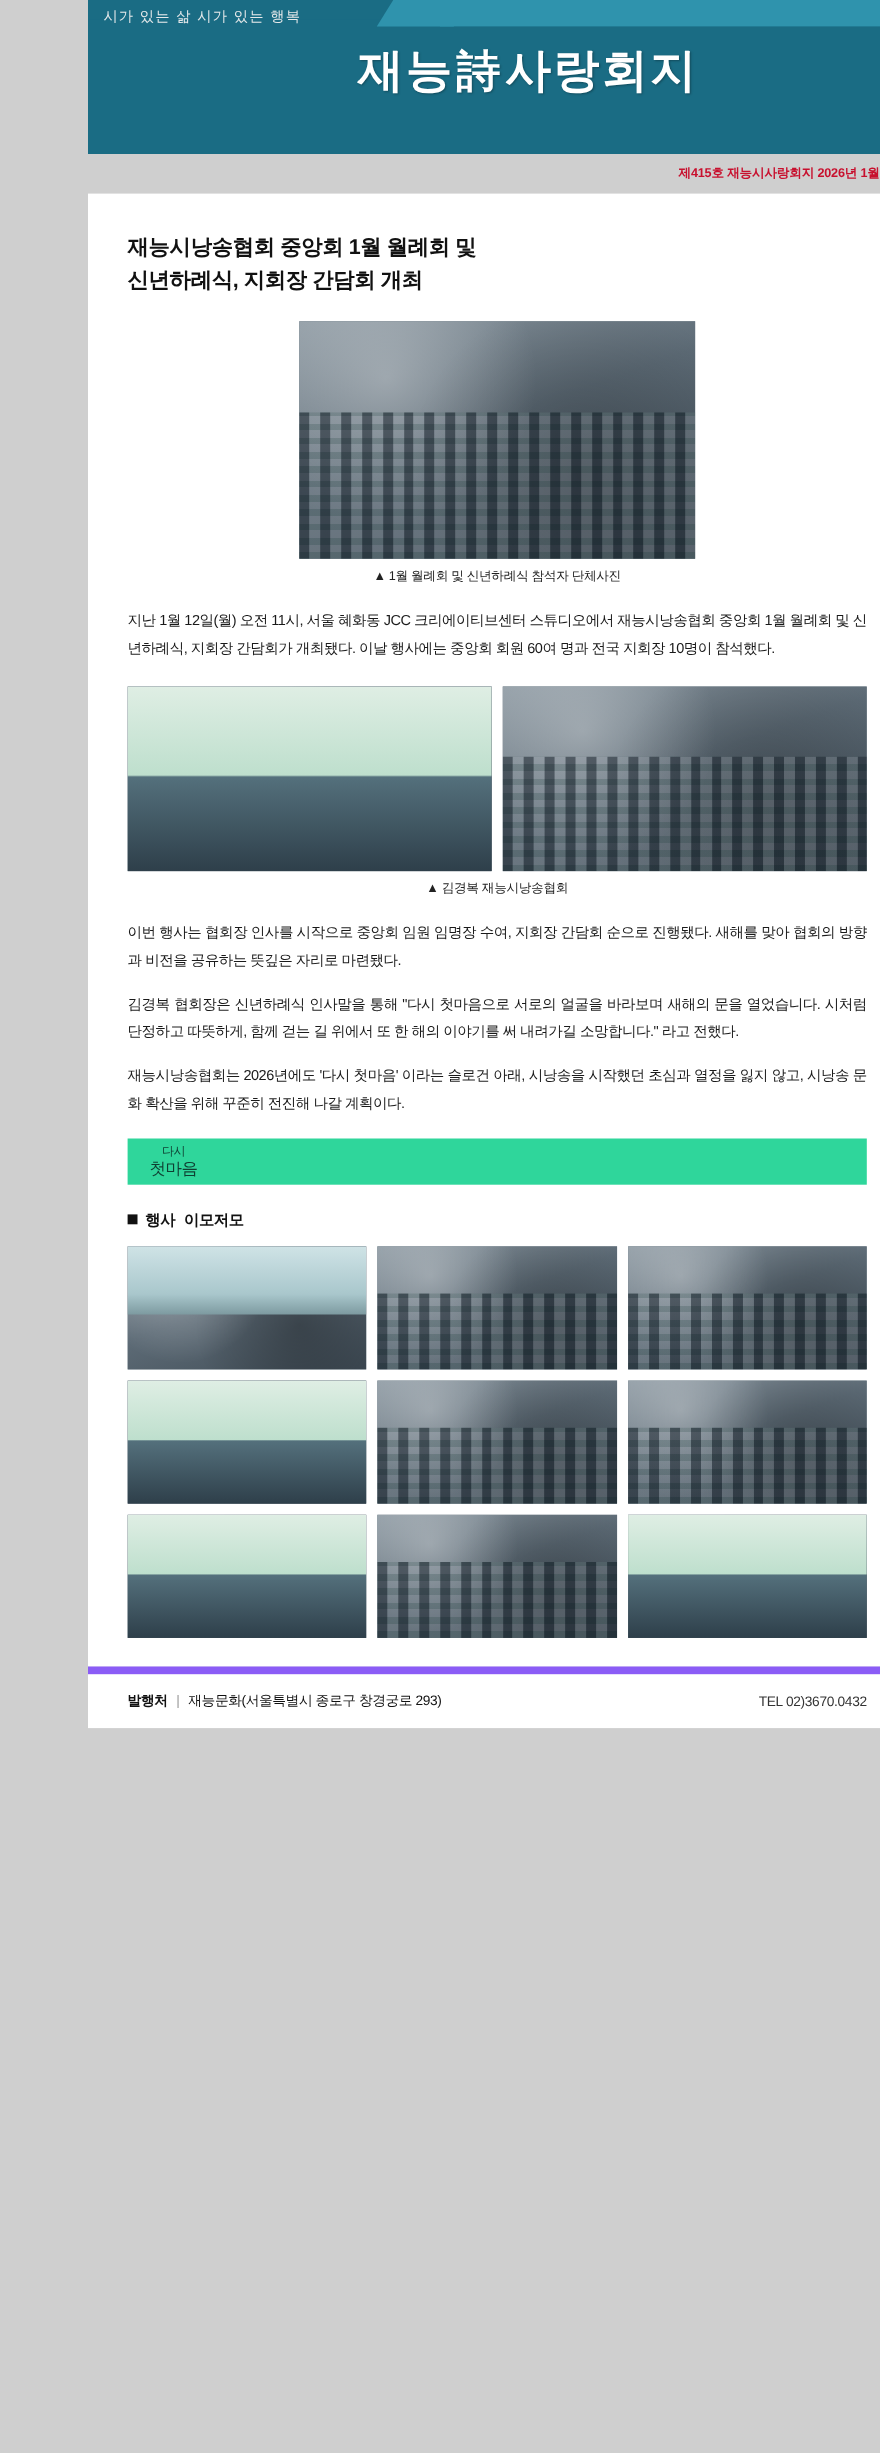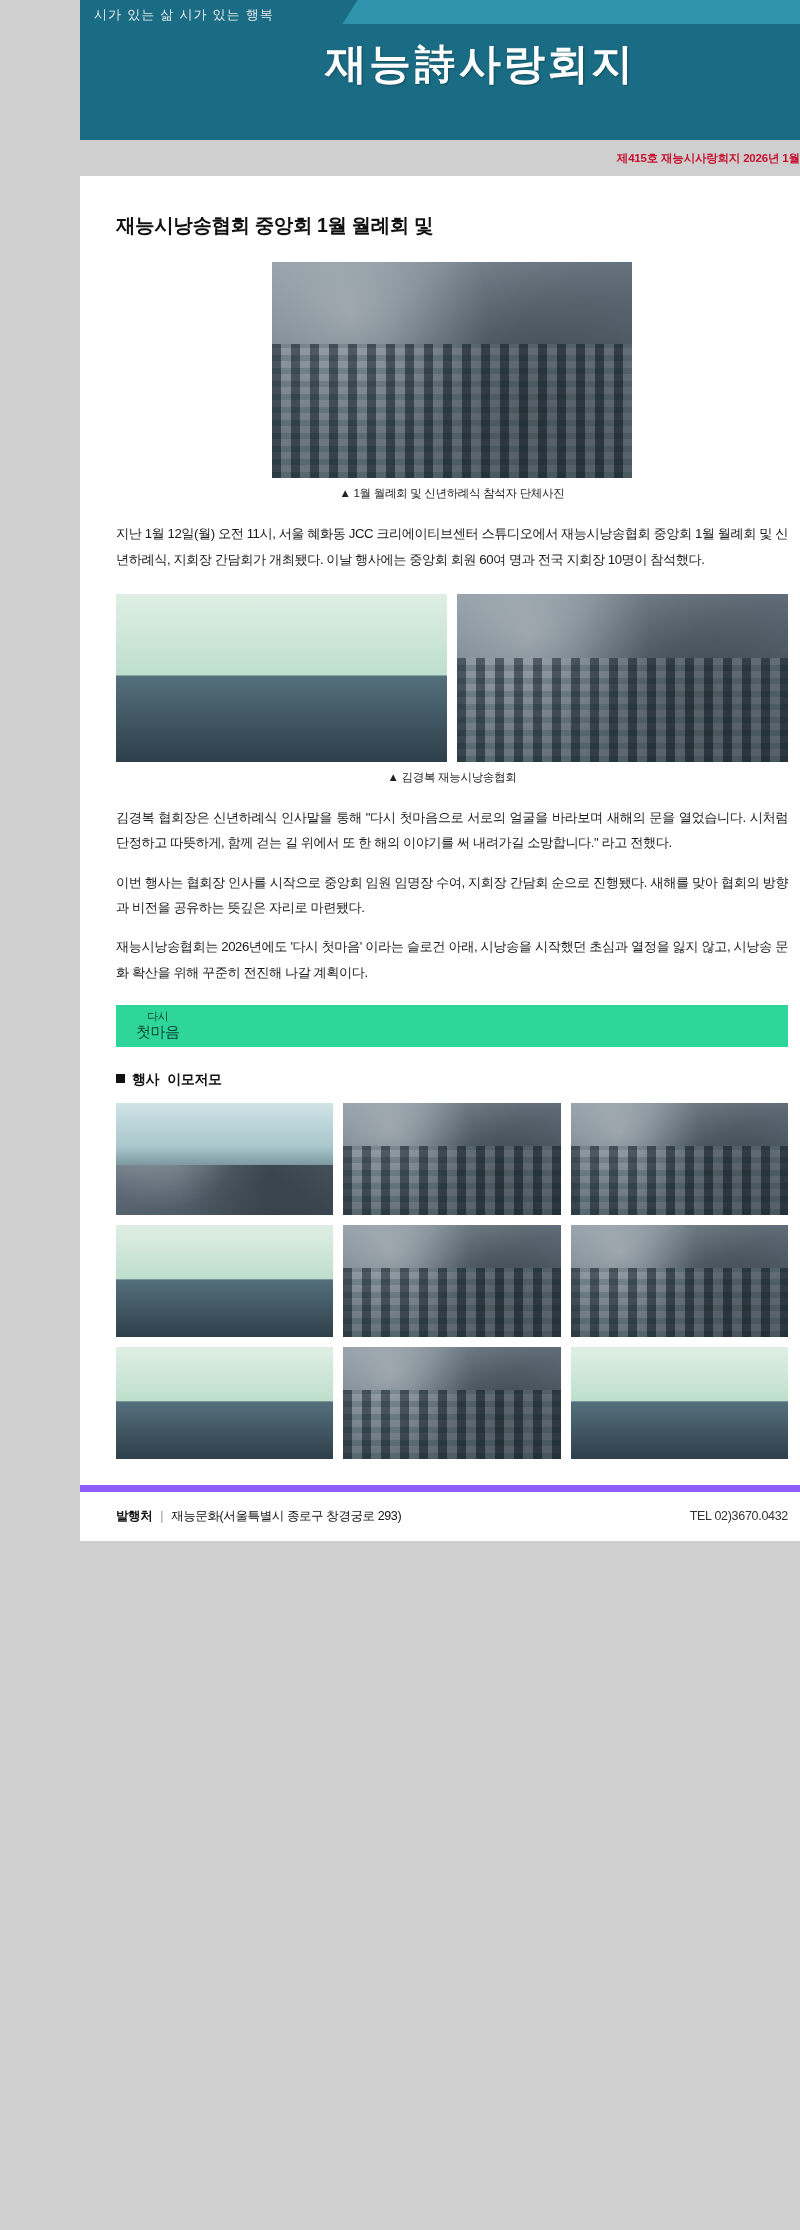--- a/index.html
+++ b/index.html
@@ -254,40 +254,41 @@
   </div>
 
   <div class="issue-bar">
     <span class="issue-line">제415호 재능시사랑회지 2026년 1월 26일 발행</span>
   </div>
 
   <div class="card">
 
     <div class="headline">
       <div>재능시낭송협회 중앙회 1월 월례회 및</div>
+      <div>신년하례식, 지회장 간담회 개최</div>
     </div>
 
     <div class="main-photo-wrap">
       <div class="photo photo-crowd main-photo"></div>
       <div class="caption">▲ 1월 월례회 및 신년하례식 참석자 단체사진</div>
     </div>
 
     <div class="body-text">
       <p>지난 1월 12일(월) 오전 11시, 서울 혜화동 JCC 크리에이티브센터 스튜디오에서 재능시낭송협회 중앙회 1월 월례회 및 신년하례식, 지회장 간담회가 개최됐다. 이날 행사에는 중앙회 회원 60여 명과 전국 지회장 10명이 참석했다.</p>
     </div>
 
     <div class="duo-photos">
       <div class="photo photo-green"></div>
       <div class="photo photo-crowd"></div>
     </div>
     <div class="caption">▲ 김경복 재능시낭송협회</div>
 
     <div class="body-text">
+      <p>이번 행사는 협회장 인사를 시작으로 중앙회 임원 임명장 수여, 지회장 간담회 순으로 진행됐다. 새해를 맞아 협회의 방향과 비전을 공유하는 뜻깊은 자리로 마련됐다.</p>
       <p>김경복 협회장은 신년하례식 인사말을 통해 "다시 첫마음으로 서로의 얼굴을 바라보며 새해의 문을 열었습니다. 시처럼 단정하고 따뜻하게, 함께 걷는 길 위에서 또 한 해의 이야기를 써 내려가길 소망합니다." 라고 전했다.</p>
-      <p>이번 행사는 협회장 인사를 시작으로 중앙회 임원 임명장 수여, 지회장 간담회 순으로 진행됐다. 새해를 맞아 협회의 방향과 비전을 공유하는 뜻깊은 자리로 마련됐다.</p>
       <p>재능시낭송협회는 2026년에도 '다시 첫마음' 이라는 슬로건 아래, 시낭송을 시작했던 초심과 열정을 잃지 않고, 시낭송 문화 확산을 위해 꾸준히 전진해 나갈 계획이다.</p>
     </div>
 
     <div class="slogan-bar">
       <span class="slogan-badge">
         <span class="l1">다시</span>
         <span class="l2">첫마음</span>
       </span>
     </div>
 

